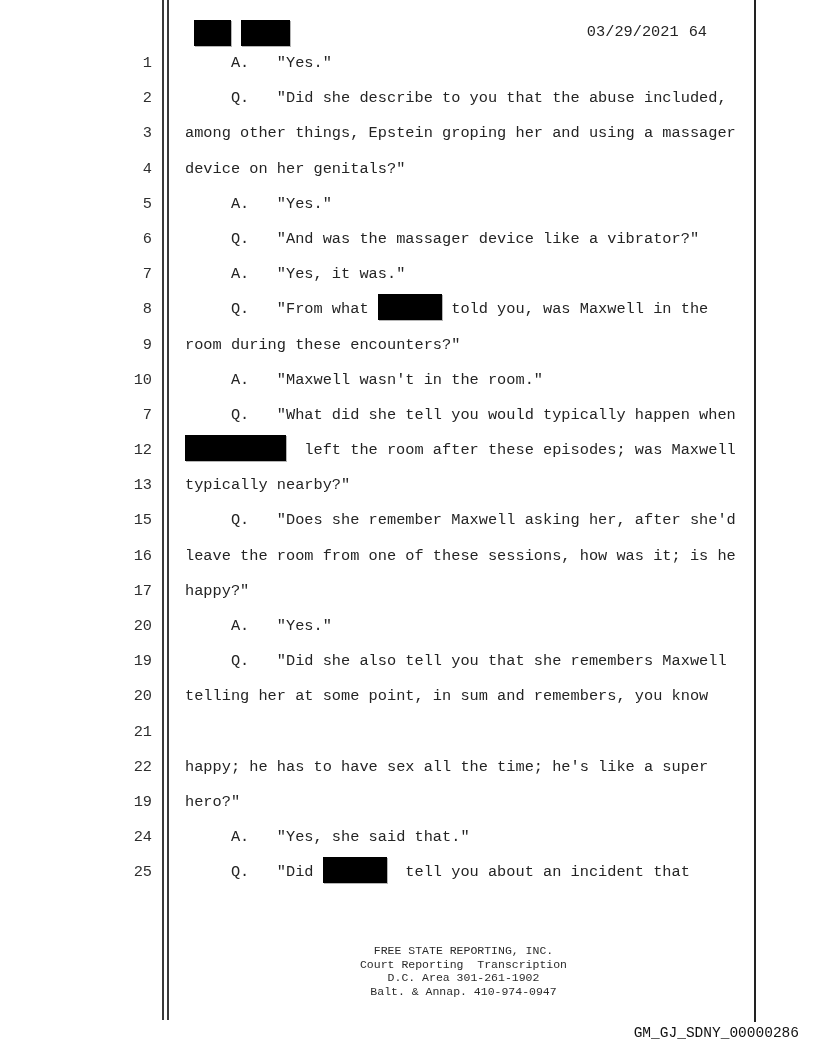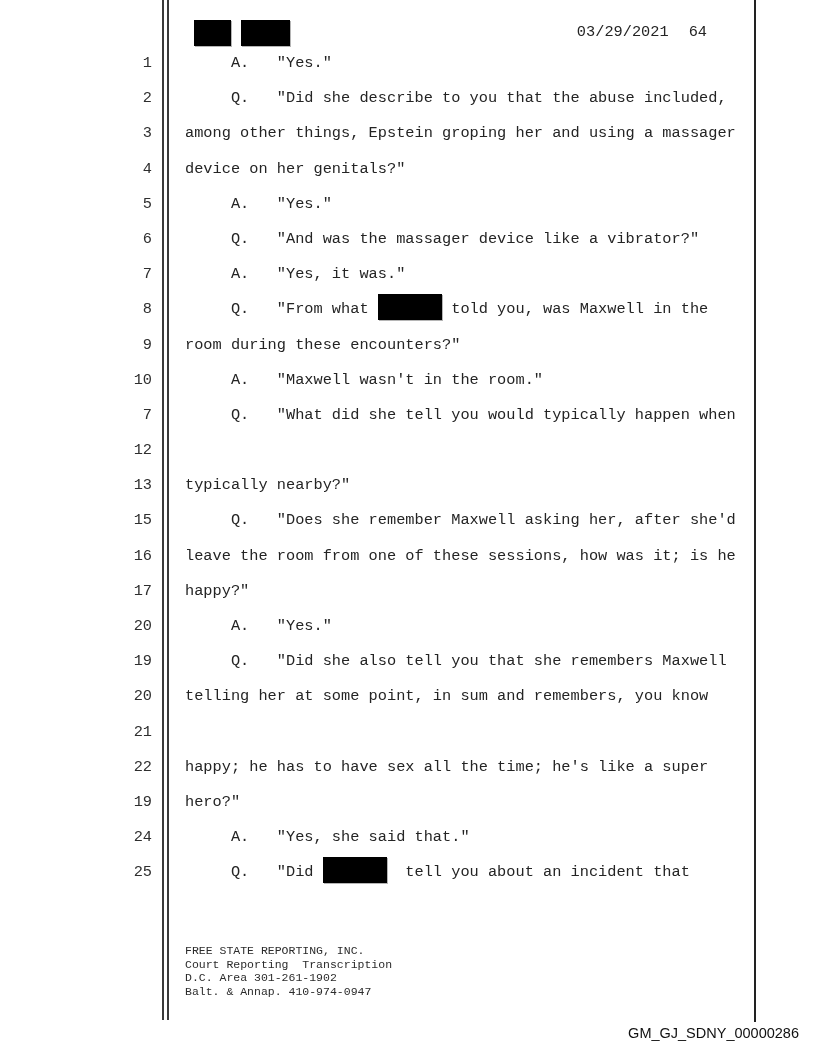--- a/index.html
+++ b/index.html
@@ -14,40 +14,40 @@
   .vrule.l2{left:167px;width:2px;height:1020px;}
   .vrule.r1{left:754px;width:2px;height:1022px;background:#222;}
   
   .hdr-redact{position:absolute;top:20px;height:26px;background:#000;box-shadow:1px 1px 0 #b5b5b5;}
   .hdr-redact.b1{left:194px;width:37px;}
   .hdr-redact.b2{left:241px;width:49px;}
   .hdr-date{
     position:absolute;top:23px;right:109px;
     font-size:15.3px;white-space:pre;color:#242424;
   }
-  .hdr-date .pg{margin-left:20px;text-align:right;}
+  .hdr-date .pg{margin-left:10px;text-align:right;}
   
   #transcript{position:absolute;left:130px;top:46px;width:625px;}
   .t-row{position:relative;height:35.2px;line-height:35.2px;font-size:15.3px;}
   .t-num{position:absolute;left:0;top:0;width:22px;text-align:right;color:#2e2e2e;}
   .t-txt{position:absolute;left:55px;top:0;white-space:pre;color:#242424;}
   .redact{
     display:inline-block;background:#000;height:26px;vertical-align:middle;
     position:relative;top:-2px;box-shadow:1px 1px 0 #b5b5b5;
   }
   
   #footer{
-    position:absolute;left:185px;top:944px;width:557px;
+    position:absolute;left:185px;top:944px;width:557px;text-align:center;
     font-size:11.5px;line-height:13.6px;color:#2b2b2b;
   }
   #footer div{white-space:pre;}
   
   #bates{
     position:absolute;top:1025px;right:17px;
-    font-family:Liberation Sans, sans-serif;
+    font-family:Liberation Mono, monospace;
     font-size:14.5px;color:#111;
   }
 </style>
 </head>
 <body>
 
 <div class="vrule l1"></div>
 <div class="vrule l2"></div>
 <div class="vrule r1"></div>
 
@@ -95,20 +95,21 @@
     <div class="t-row">
       <span class="t-num">10</span>
       <span class="t-txt">     A.   "Maxwell wasn't in the room."</span>
     </div>
     <div class="t-row">
       <span class="t-num">7</span>
       <span class="t-txt">     Q.   "What did she tell you would typically happen when</span>
     </div>
     <div class="t-row">
       <span class="t-num">12</span>
+      <span class="t-txt"><span class="redact" style="width: 11ch;"></span>  left the room after these episodes; was Maxwell</span>
     </div>
     <div class="t-row">
       <span class="t-num">13</span>
       <span class="t-txt">typically nearby?"</span>
     </div>
     <div class="t-row">
       <span class="t-num">15</span>
       <span class="t-txt">     Q.   "Does she remember Maxwell asking her, after she'd</span>
     </div>
     <div class="t-row">

